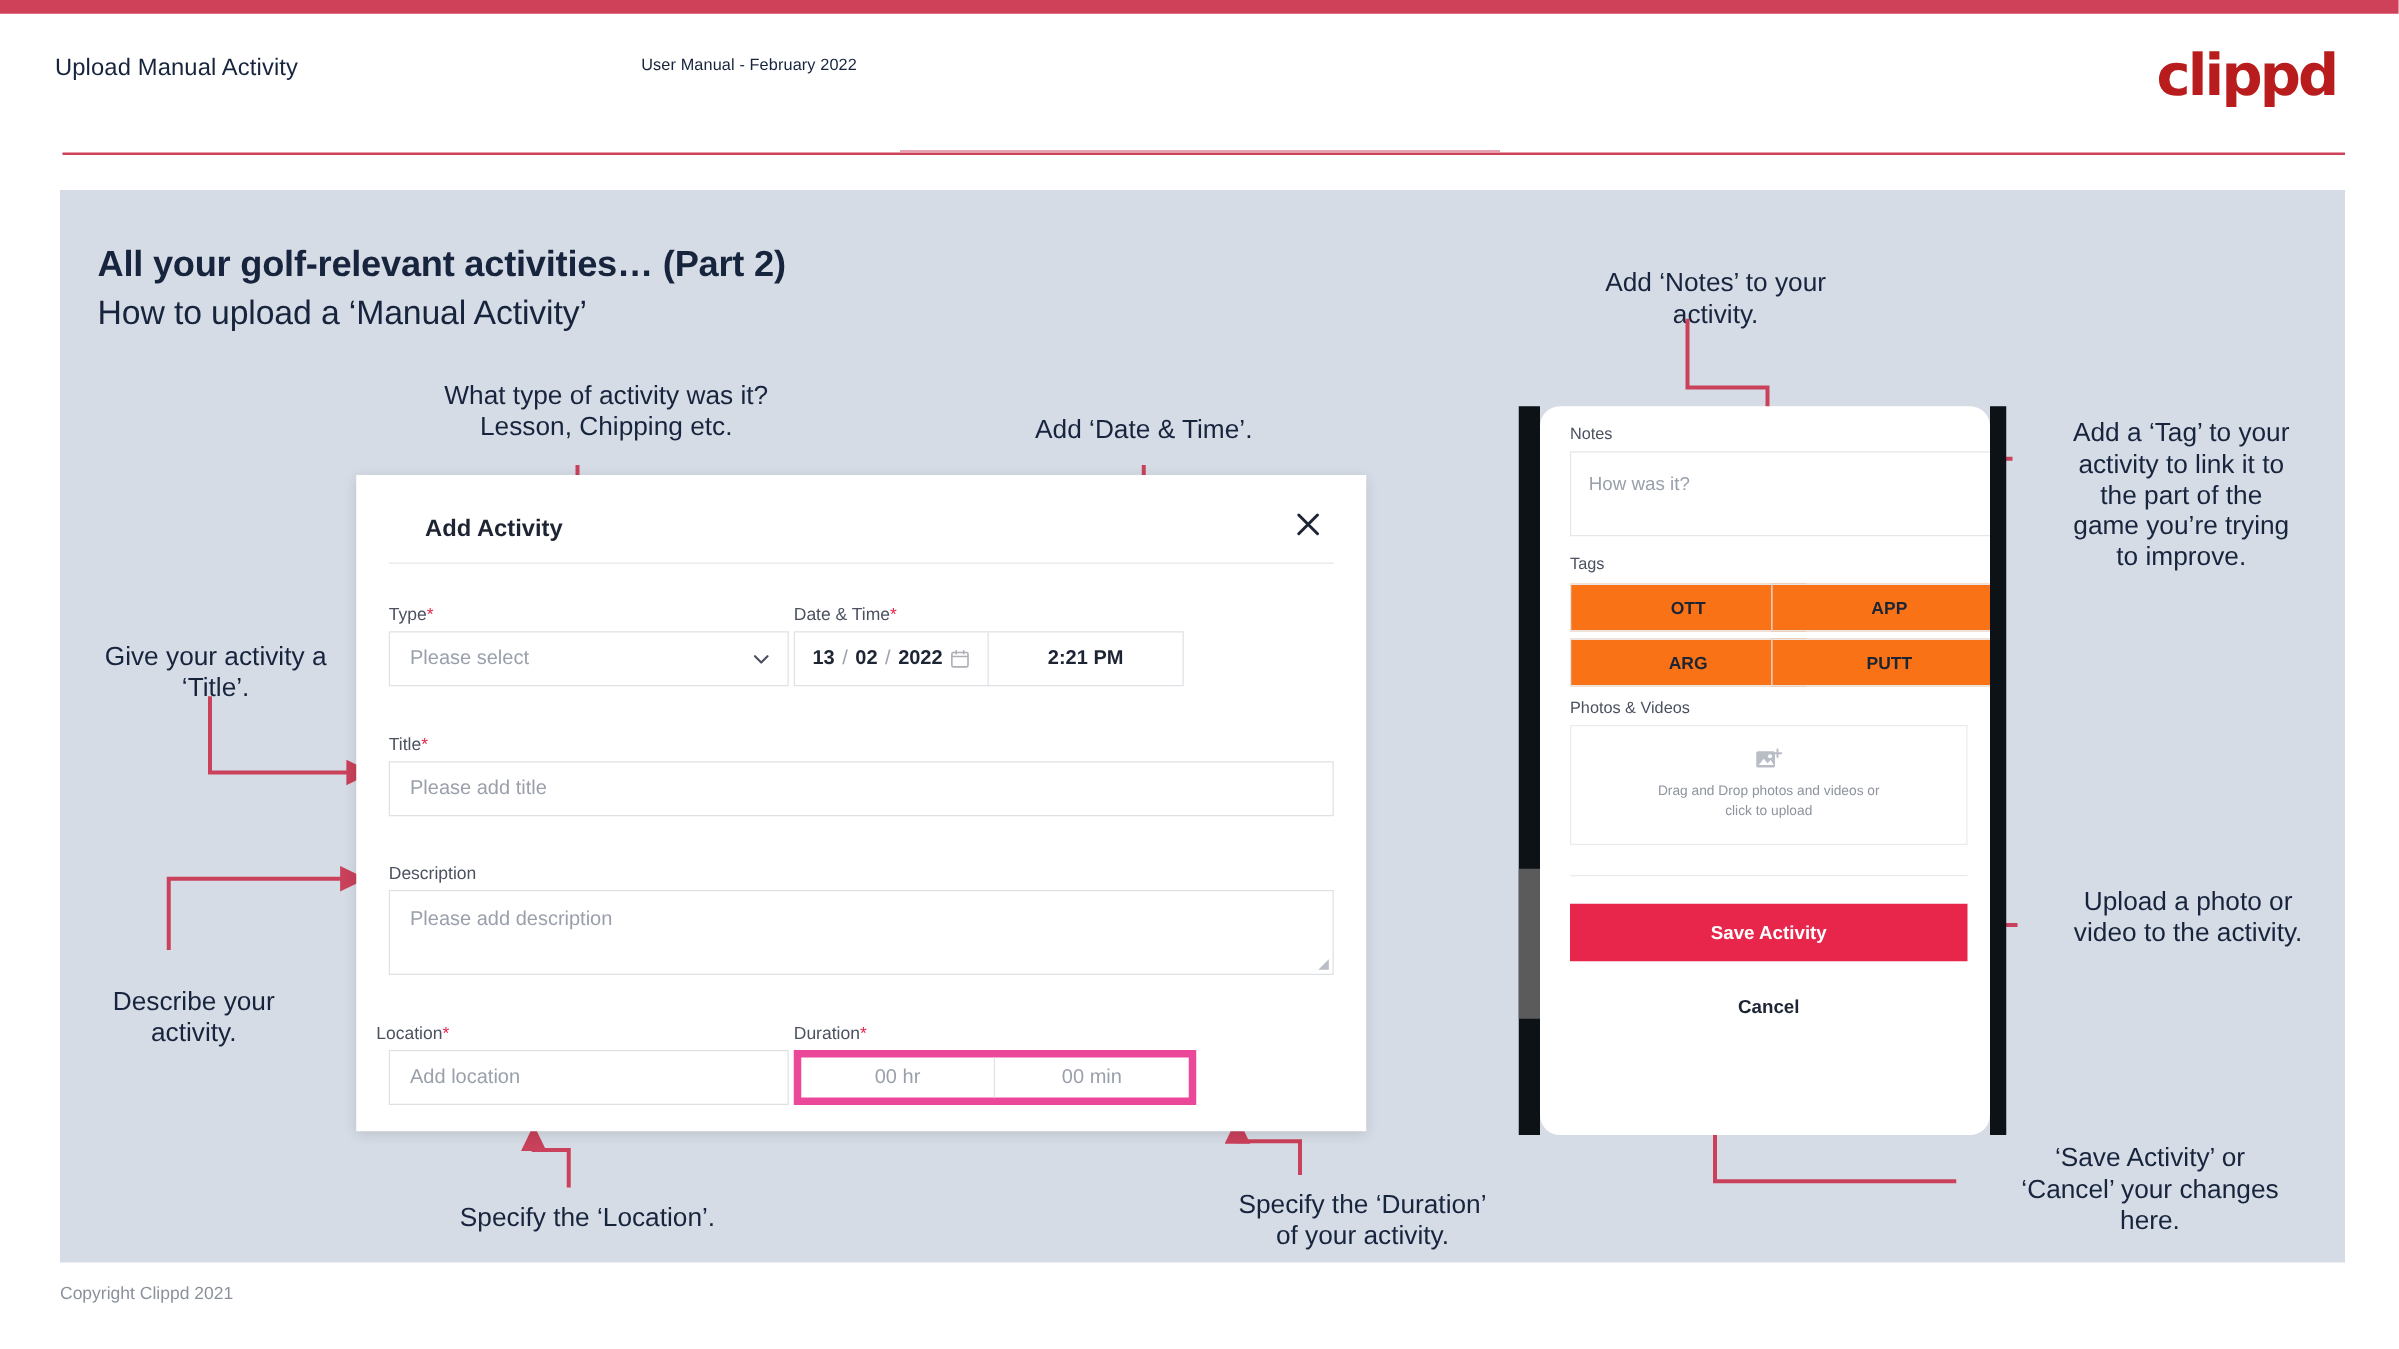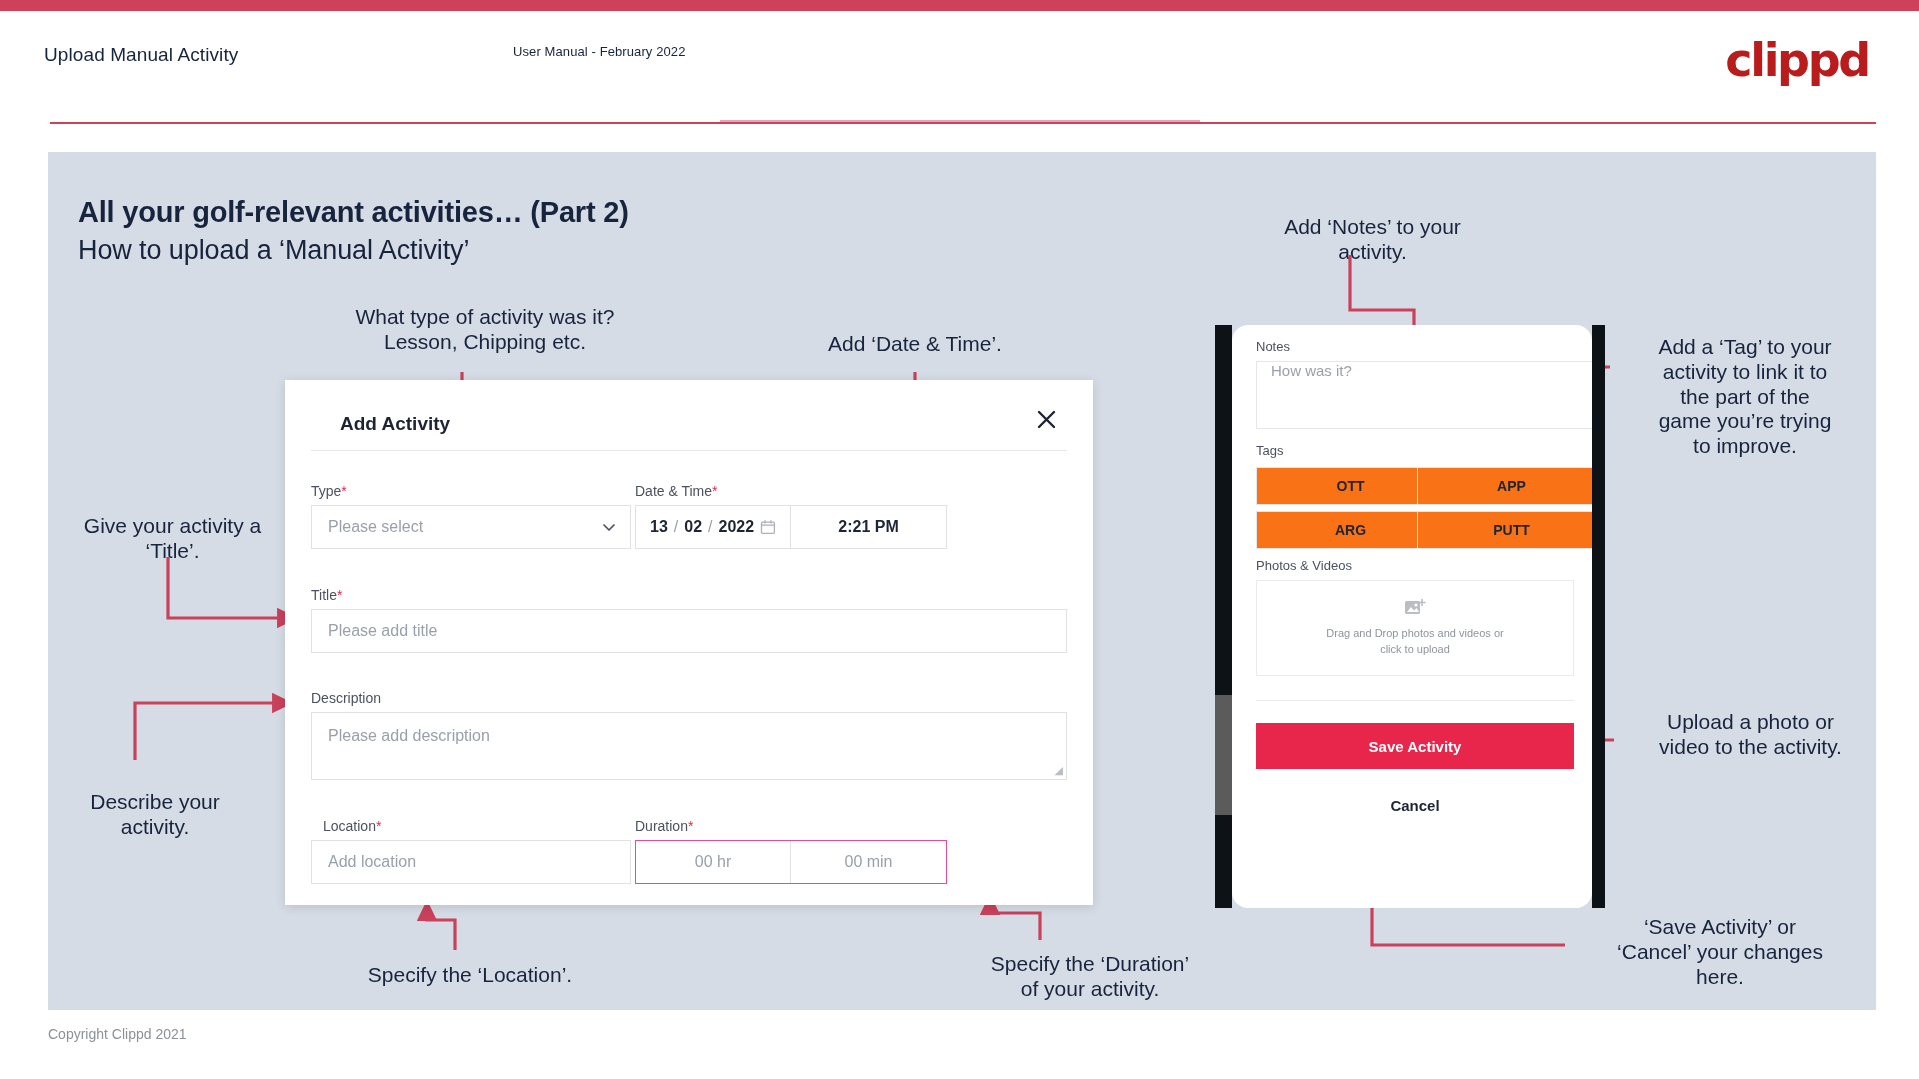--- a/index.html
+++ b/index.html
@@ -158,21 +158,21 @@
     padding: 14px 16px;
   }
   .ta-grip {
     position: absolute; right: 3px; bottom: 2px;
     font-size: 11px; color: #b9bdc5;
     transform: rotate(-0deg);
   }
 
   .dur-wrap {
     position: absolute; display: flex;
-    border: 1px solid #ec4899; background: #fff; height: 44px;
+    border: 6px solid #ec4899; background: #fff; height: 44px;
   }
   .dur-cell {
     width: 155px; display: flex; align-items: center; justify-content: center;
     font-size: 16px; color: #9aa0ab;
   }
   .dur-cell.first { border-right: 1px solid #dfe1e5; }
 
   
   .phone {
     position: absolute; left: 1215px; top: 325px;
@@ -198,21 +198,21 @@
     border-radius: 16px;
   }
   .ph-label {
     position: absolute; font-size: 13px; color: #4b5160;
   }
   .ph-notes {
     position: absolute; left: 24px; top: 36px;
     width: 354px; height: 68px;
     border: 1px solid #e4e6e9; background: #fff;
     font-size: 15px; color: #9aa0ab;
-    padding: 0 14px;
+    padding: 17px 14px;
   }
   .tag-btn {
     position: absolute; width: 189px; height: 38px;
     border: 1px solid #e4e6e9; background: #f97316;
     display: flex; align-items: center; justify-content: center;
     font-size: 14px; font-weight: 700; color: #1d2433;
     cursor: pointer;
   }
   .ph-upload {
     position: absolute; left: 24px; top: 255px;
@@ -363,21 +363,21 @@
     <div class="inp" style="left:26px; top:229px; width:756px; height:44px;">
       <span>Please add title</span>
     </div>
 
     <div class="field-label" style="left:26px; top:310px;">Description</div>
     <div class="textarea-box" style="left:26px; top:332px; width:756px; height:68px;">
       <span>Please add description</span>
       <span class="ta-grip">◢</span>
     </div>
 
-    <div class="field-label" style="left:38px; top:438px;">
+    <div class="field-label" style="left:16px; top:438px;">
       <span>Location</span><span class="req">*</span>
     </div>
     <div class="inp" style="left:26px; top:460px; width:320px; height:44px;">
       <span>Add location</span>
     </div>
 
     <div class="field-label" style="left:350px; top:438px;">
       <span>Duration</span><span class="req">*</span>
     </div>
     <div class="dur-wrap" style="left:350px; top:460px;">

